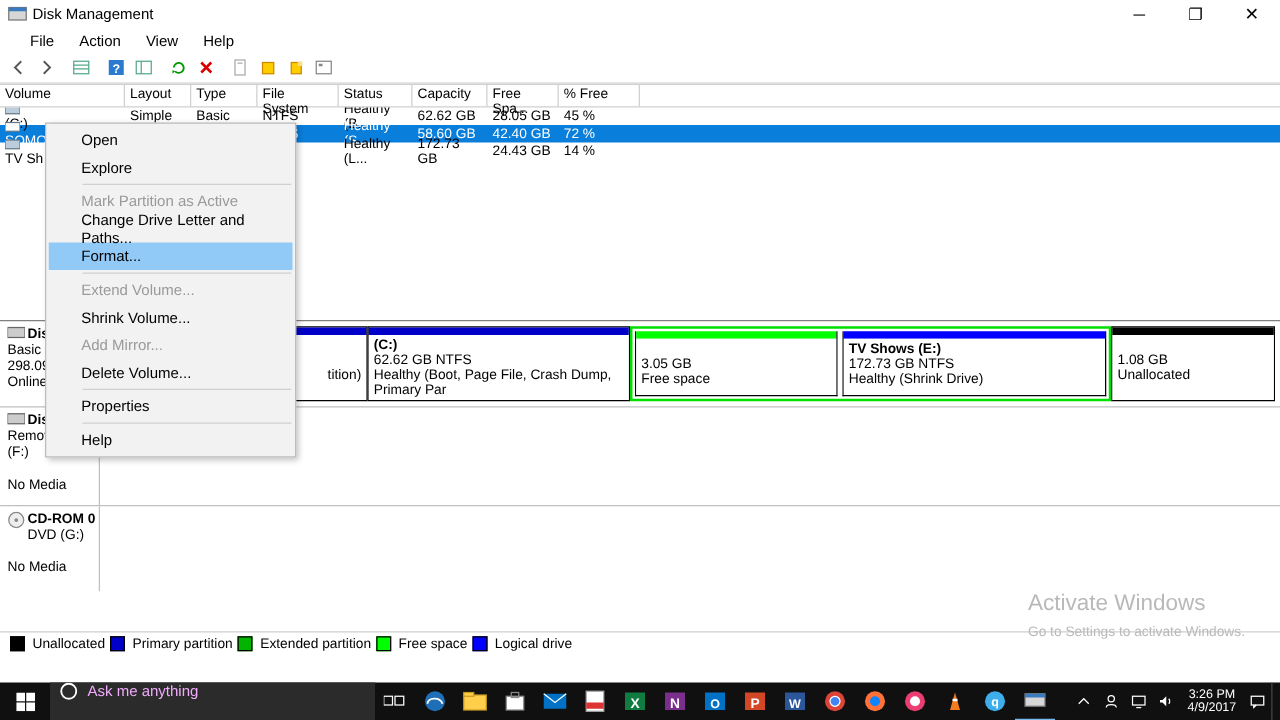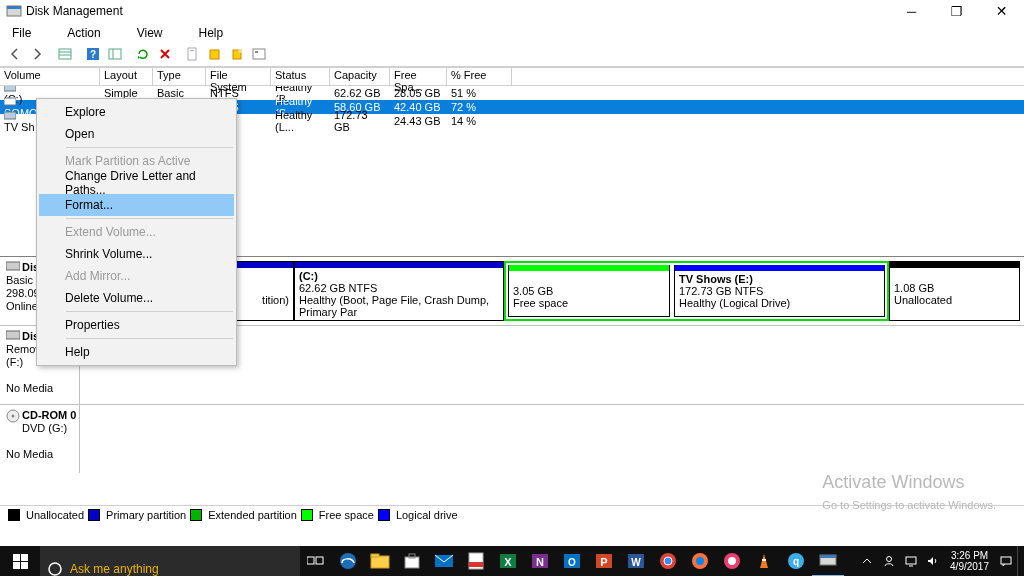--- a/index.html
+++ b/index.html
@@ -1,21 +1,21 @@
 <!DOCTYPE html>
 <html><head>
 <meta charset="utf-8">
 <style>
   html,body{margin:0;padding:0;font-family:"Segoe UI",Tahoma,sans-serif;font-size:11px;background:#fff;color:#000;width:1024px;height:576px;overflow:hidden}
   .titlebar{display:flex;align-items:center;height:22px;padding:0 0 0 6px;border-bottom:1px solid #fff}
   .titlebar .icon-slot{width:16px;height:16px;display:inline-flex;align-items:center;justify-content:center;margin-right:4px}
   .titlebar .title{flex:1;font-size:12px}
   .winbtn{width:45px;height:22px;display:flex;align-items:center;justify-content:center;font-size:13px}
   .winbtn.close{font-size:14px}
-  .menubar{display:flex;gap:28px;height:19px;align-items:center;padding:0 8px;font-size:12px}
+  .menubar{display:flex;gap:12px;height:19px;align-items:center;padding:0 20px;font-size:12px}
   .menubar span{padding:1px 4px}
   .toolbar{display:flex;align-items:center;gap:0;height:24px;padding:0 4px;border-bottom:1px solid #d0d0d0}
   .tb{width:22px;height:22px;display:flex;align-items:center;justify-content:center}
   .tb svg{width:14px;height:14px}
   .tb.sep{width:6px}
   .grid-head{display:flex;height:17px;background:#fff;border-top:1px solid #d0d0d0;border-bottom:1px solid #d0d0d0}
   .gh{border-right:1px solid #d0d0d0;padding:1px 4px;font-size:11px;box-sizing:border-box}
   .grid-body{position:relative;height:170px;overflow:hidden}
   .row{display:flex;height:14px;align-items:center}
   .cell{padding:0 4px;box-sizing:border-box}
@@ -36,21 +36,21 @@
   .phead{height:6px}
   .pbody{flex:1;background:#fff;padding:2px 4px;font-size:11px;line-height:12px}
   .extwrap{border:2px solid #00e000;display:flex;box-sizing:border-box}
   .extwrap .part{border:1px solid #000;margin:2px}
   .legend{height:18px;display:flex;align-items:center;gap:4px;padding-left:8px;font-size:11px;border-top:1px solid #d0d0d0}
   .lg{width:10px;height:10px;border:1px solid #000;margin-right:2px}
   .activate{position:absolute;right:28px;bottom:62px;text-align:left;color:#b9b9b9;font-size:18px;pointer-events:none}
   .activate .s{font-size:11px}
   .taskbar{position:absolute;left:0;right:0;bottom:0;height:30px;background:#101010;display:flex;align-items:center}
   .taskbar .start{width:40px;height:30px;display:flex;align-items:center;justify-content:center}
-  .taskbar .search{width:260px;height:30px;background:#2b2b2b;display:flex;align-items:flex-end;color:#eab308;font-size:12px}
+  .taskbar .search{width:260px;height:30px;background:#2b2b2b;display:flex;align-items:flex-start;color:#f0abfc;font-size:12px}
   .taskbar .search .mag{width:30px;display:flex;align-items:center;justify-content:center}
   .taskbar .ticon{width:32px;height:30px;display:flex;align-items:center;justify-content:center}
   .taskbar .ticon.active{border-bottom:2px solid #76b9ed}
   .tray{position:absolute;right:0;top:0;height:30px;display:flex;align-items:center;color:#fff;font-size:10px}
   .tray .ti{width:22px;display:flex;align-items:center;justify-content:center}
   .tray .clock{line-height:11px;text-align:center;padding:0 6px}
   .c0{width:100px}.c1{width:53px}.c2{width:53px}.c3{width:65px}.c4{width:59px}.c5{width:60px}.c6{width:57px}.c7{width:65px}
   svg{display:block}
 </style>
 </head>
@@ -161,21 +161,21 @@
   <div class="row">
     <div class="cell c0"><svg class="vicon" viewBox="0 0 12 12">
           <rect x="0" y="3" width="12" height="7" fill="#bcd" stroke="#678"></rect>
         </svg><span>(C:)</span></div>
     <div class="cell c1">Simple</div>
     <div class="cell c2">Basic</div>
     <div class="cell c3">NTFS</div>
     <div class="cell c4">Healthy (B...</div>
     <div class="cell c5">62.62 GB</div>
     <div class="cell c6">28.05 GB</div>
-    <div class="cell c7">51 %</div>
+    <div class="cell c7">45 %</div>
   </div>
   <div class="row sel">
     <div class="cell c0"><svg class="vicon" viewBox="0 0 12 12">
           <rect x="0" y="3" width="12" height="7" fill="#bcd" stroke="#678"></rect>
         </svg><span>SOMOVISO (D:)</span></div>
     <div class="cell c1">Simple</div>
     <div class="cell c2">Basic</div>
     <div class="cell c3">NTFS</div>
     <div class="cell c4">Healthy (S...</div>
     <div class="cell c5">58.60 GB</div>
@@ -190,22 +190,22 @@
     <div class="cell c2"></div>
     <div class="cell c3"></div>
     <div class="cell c4">Healthy (L...</div>
     <div class="cell c5">172.73 GB</div>
     <div class="cell c6">24.43 GB</div>
     <div class="cell c7">14 %</div>
   </div>
 </div>
 
 <div class="ctx">
+  <div class="ci">Open</div>
   <div class="ci">Explore</div>
-  <div class="ci">Open</div>
   <div class="csep"></div>
   <div class="ci dis">Mark Partition as Active</div>
   <div class="ci">Change Drive Letter and Paths...</div>
   <div class="ci hl">Format...</div>
   <div class="csep"></div>
   <div class="ci dis">Extend Volume...</div>
   <div class="ci">Shrink Volume...</div>
   <div class="ci dis">Add Mirror...</div>
   <div class="ci">Delete Volume...</div>
   <div class="csep"></div>
@@ -245,21 +245,21 @@
           <div class="pbody">
             <br><span>3.05 GB</span><br>
             <span>Free space</span>
           </div>
         </div>
         <div class="part" style="flex:1;border-top:none">
           <div class="phead" style="background:#0000ff"></div>
           <div class="pbody">
             <b>TV Shows  (E:)</b><br>
             <span>172.73 GB NTFS</span><br>
-            <span>Healthy (Logical Drive)</span>
+            <span>Healthy (Shrink Drive)</span>
           </div>
         </div>
       </div>
       <div class="part" style="flex:1">
         <div class="phead" style="background:#000"></div>
         <div class="pbody">
           <br><span>1.08 GB</span><br>
           <span>Unallocated</span>
         </div>
       </div>

